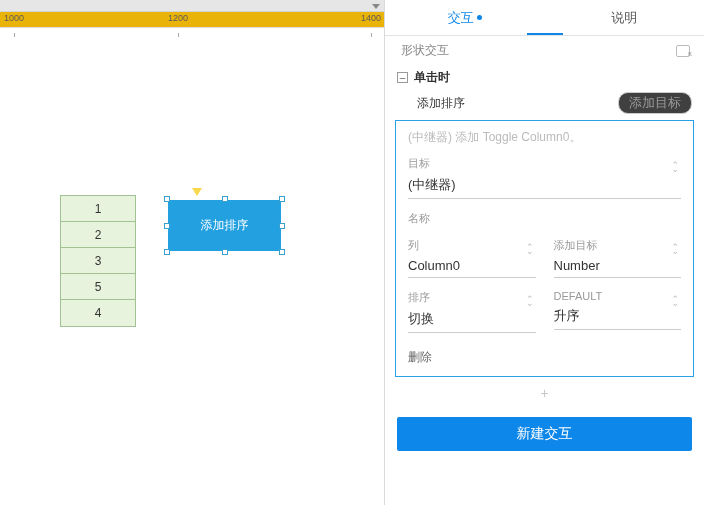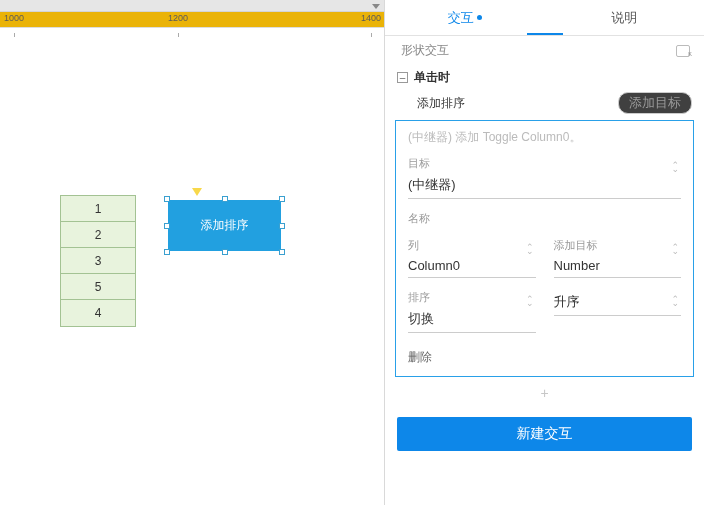--- a/index.html
+++ b/index.html
@@ -154,20 +154,21 @@
       </div>
     </div>
 
     <div class="row2">
       <div class="field-wrap">
         <div class="field-label">排序</div>
         <div class="field-input">切换</div>
         <span class="chev"></span>
       </div>
       <div class="field-wrap">
+        <div class="field-label">DEFAULT</div>
         <div class="field-input">升序</div>
         <span class="chev"></span>
       </div>
     </div>
 
     <div class="config-foot">
       <span class="del">删除</span>
     </div>
   </div>
 

